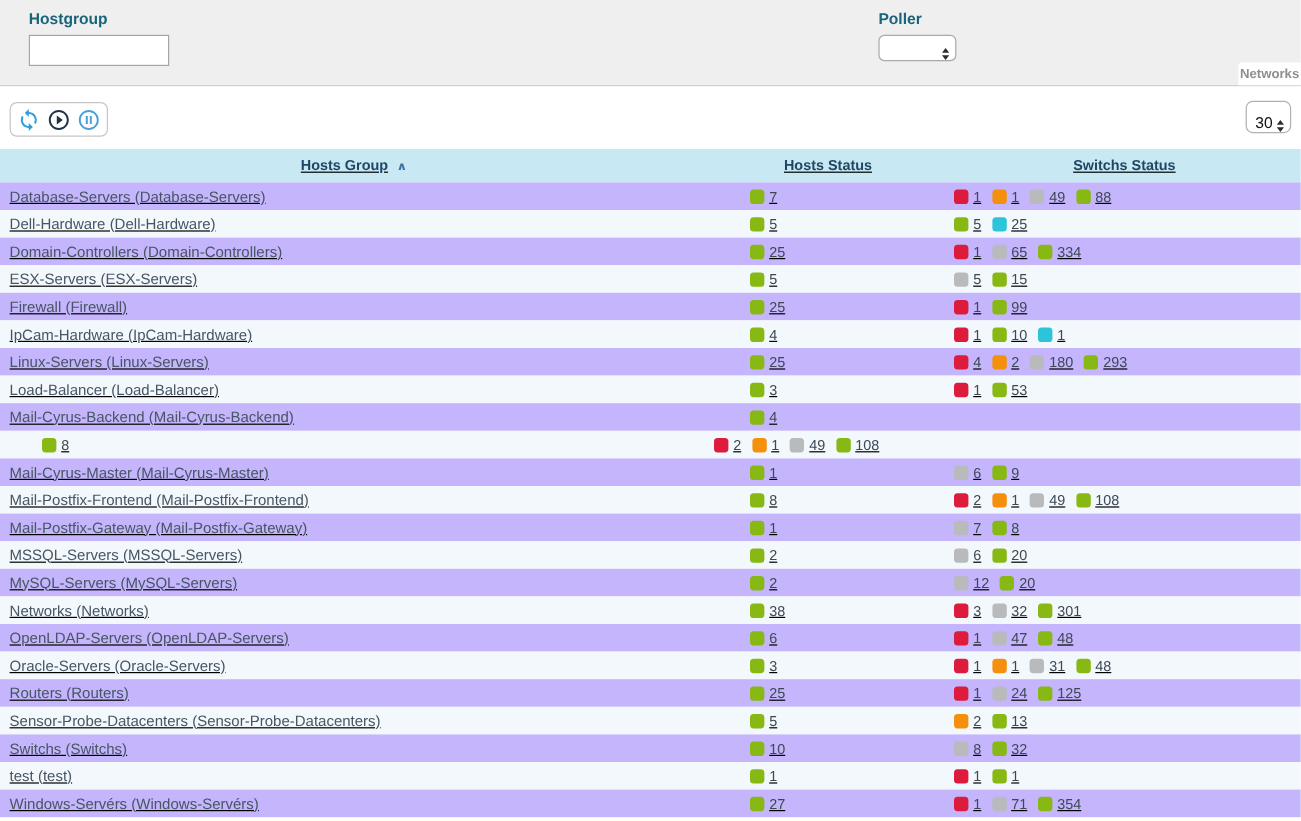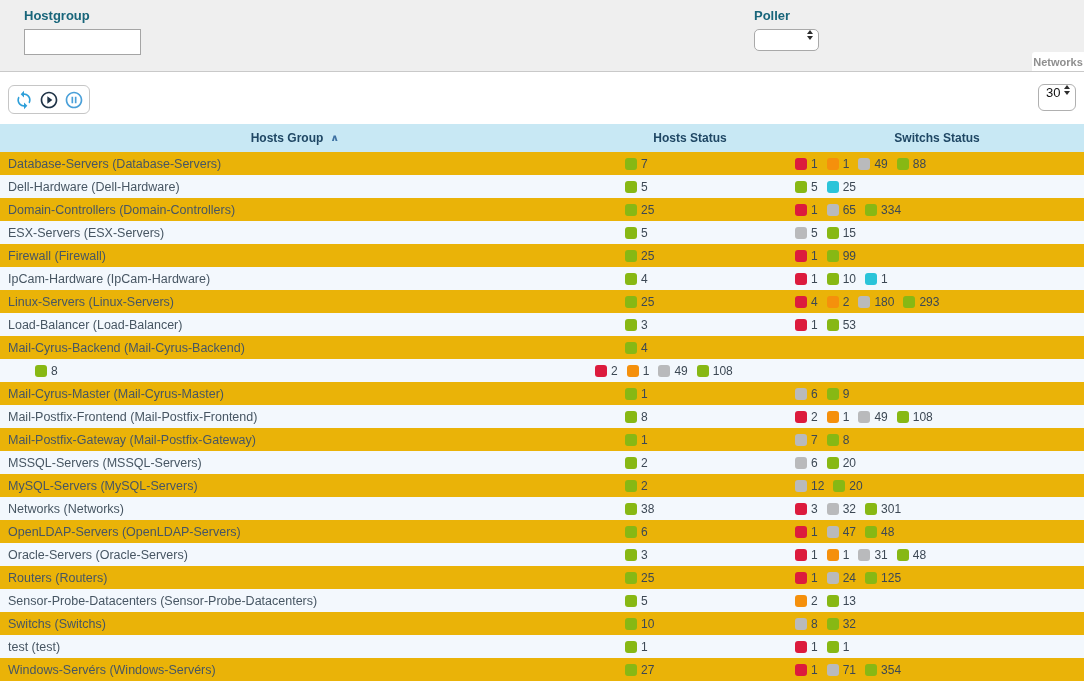--- a/index.html
+++ b/index.html
@@ -1,29 +1,29 @@
 <!DOCTYPE html>
 <html><head>
 <meta charset="utf-8">
 <style>
   * { margin:0; padding:0; box-sizing:border-box; }
   html,body { width:1084px; height:684px; overflow:hidden; background:#fff;
     font-family:"Liberation Sans","DejaVu Sans",sans-serif; }
 
-  .page { width:1084px; height:508px; position:relative; }
+  .page { width:1084px; height:508px; position:relative;text-decoration:underline; }
 
   
   .filter-panel { position:relative; height:72px; background:#efefef; border-bottom:1px solid #c9c9c9; }
   .filter-field { position:absolute; top:8px; }
   .filter-field.hostgroup { left:24px; }
-  .filter-field.poller { left:754px; }
+  .filter-field.poller { left:732px; }
   .filter-field label { display:block; font-size:13px; font-weight:bold; color:#18657a; margin-bottom:6px; }
   .filter-field input { width:117px; height:26px; border:1px solid #a5a5a5; background:#fff; font-size:13px; padding:0 6px; outline:none; }
 
-  .select { display:flex; align-items:flex-start; background:#fff; border:1px solid #a9a9a9; border-radius:5px; cursor:pointer; }
+  .select { display:flex; align-items:flex-end; background:#fff; border:1px solid #a9a9a9; border-radius:5px; cursor:pointer; }
   .poller-select { width:65px; height:22px; padding:0 5px 0 8px; justify-content:space-between; }
   .select-value { font-size:12px; color:#333; }
   .stepper { display:flex; flex-direction:column; align-items:center; justify-content:center; gap:2px; }
   .stepper .up { width:0; height:0; border-left:3.5px solid transparent; border-right:3.5px solid transparent; border-bottom:4.5px solid #2d2d2d; }
   .stepper .down { width:0; height:0; border-left:3.5px solid transparent; border-right:3.5px solid transparent; border-top:4.5px solid #2d2d2d; }
 
   .filters-tab { position:absolute; right:0; bottom:0; width:52px; height:19px; background:#fff;
     border-top-left-radius:3px; font-size:11px; font-weight:bold; color:#8f8f8f;
     display:flex; align-items:center; justify-content:center; cursor:pointer; }
 
@@ -37,21 +37,21 @@
   .page-size-select { position:absolute; right:8px; top:12px; width:38px; height:27px; padding:0 5px 0 7px; justify-content:space-between; border-radius:6px; border-color:#b0b0b0; }
   .page-size-select .select-value { font-size:13px; color:#111; }
 
   
   .table { width:1084px; }
   .thead { display:grid; grid-template-columns:590px 200px 294px; height:28px; background:#c8e8f4; align-items:center; }
   .th { font-size:12px; font-weight:bold; color:#1f4764; text-align:center; cursor:pointer; }
   .sort-caret { color:#3f72a3; font-size:11px; margin-left:7px; font-weight:bold; display:inline-block; transform:scaleY(.85); }
 
   .trow { display:grid; grid-template-columns:590px 200px 294px; height:23px; align-items:center; }
-  .trow.odd  { background:#eab308; }
+  .trow.odd  { background:#c4b5fd; }
   .trow.even { background:#f3f8fd; }
   .td-name { padding-left:8px; font-size:12.5px; color:#475663; white-space:nowrap; }
   .td-name span { cursor:pointer; }
   .td-hosts { padding-left:35px; }
   .td-services { padding-left:5px; }
   .td-hosts, .td-services { display:flex; align-items:center; gap:9px; }
   .chip { display:inline-flex; align-items:center; gap:4px; cursor:pointer; }
   .chip-box { width:12px; height:12px; border-radius:3px; display:inline-block; }
   .chip-count { font-weight:normal; font-size:12px; color:#3c4854; font-style:normal; }
 </style>

